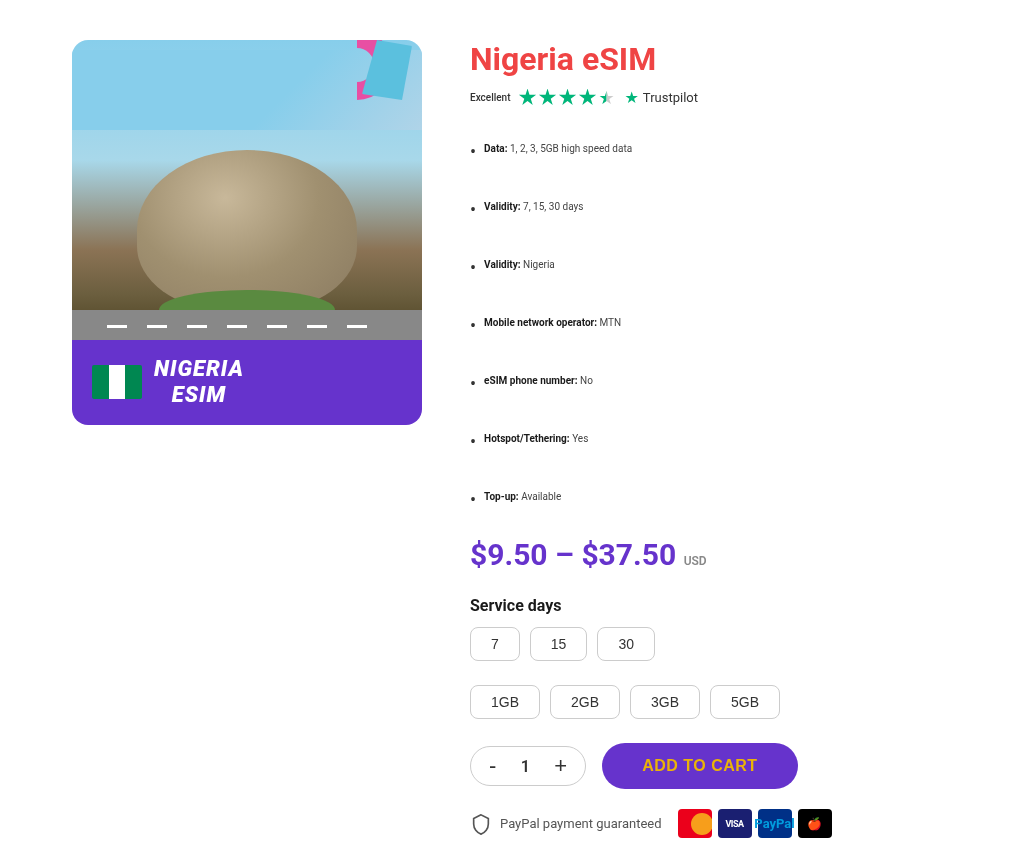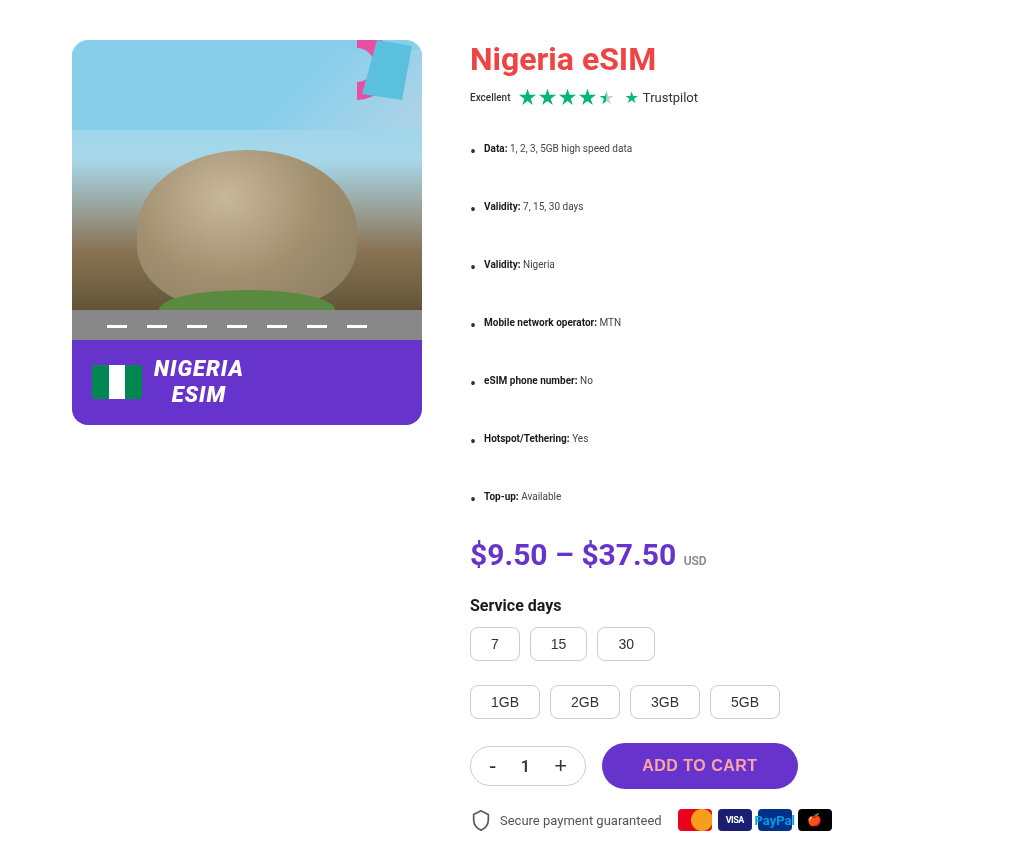--- a/index.html
+++ b/index.html
@@ -262,21 +262,21 @@
     }
     .qty-value {
       font-size: 16px;
       font-weight: 600;
       padding: 8px 10px;
       min-width: 30px;
       text-align: center;
     }
     .add-to-cart-btn {
       background: #6633cc;
-      color: #fca5a5;
+      color: #eab308;
       border: none;
       border-radius: 30px;
       padding: 14px 40px;
       font-size: 16px;
       font-weight: 700;
       letter-spacing: 0.5px;
       cursor: pointer;
       text-transform: uppercase;
     }
     .secure-row {
@@ -290,21 +290,21 @@
       width: 22px;
       height: 22px;
     }
     .payment-icons {
       display: flex;
       gap: 6px;
       margin-left: 8px;
     }
     .payment-badge {
       width: 34px;
-      height: 22px;
+      height: 29px;
       border-radius: 4px;
       display: flex;
       align-items: center;
       justify-content: center;
       font-size: 8px;
       font-weight: 700;
     }
     .badge-mc { background: #eb001b; color: #fff; position: relative; overflow: hidden; }
     .badge-mc::after { content: ''; position: absolute; left: 40%; width: 22px; height: 22px; background: #f79e1b; border-radius: 50%; }
     .badge-visa { background: #1a1f71; color: #fff; font-size: 9px; letter-spacing: -0.5px; }
@@ -428,21 +428,21 @@
         <span class="qty-value">1</span>
         <button class="qty-btn">+</button>
       </div>
       <button class="add-to-cart-btn">ADD TO CART</button>
     </div>
 
     <div class="secure-row">
       <svg class="shield-icon" viewBox="0 0 24 24" fill="none" stroke="#555" stroke-width="1.8">
         <path d="M12 2L4 6v6c0 5 3.5 9.7 8 11 4.5-1.3 8-6 8-11V6L12 2z"></path>
       </svg>
-      <span>Secure payment guaranteed</span>
+      <span>PayPal payment guaranteed</span>
       <div class="payment-icons">
         <div class="payment-badge badge-mc"></div>
         <div class="payment-badge badge-visa">VISA</div>
         <div class="payment-badge badge-pp">PayPal</div>
         <div class="payment-badge badge-apple">🍎</div>
       </div>
     </div>
 
   </div>
 </div>

